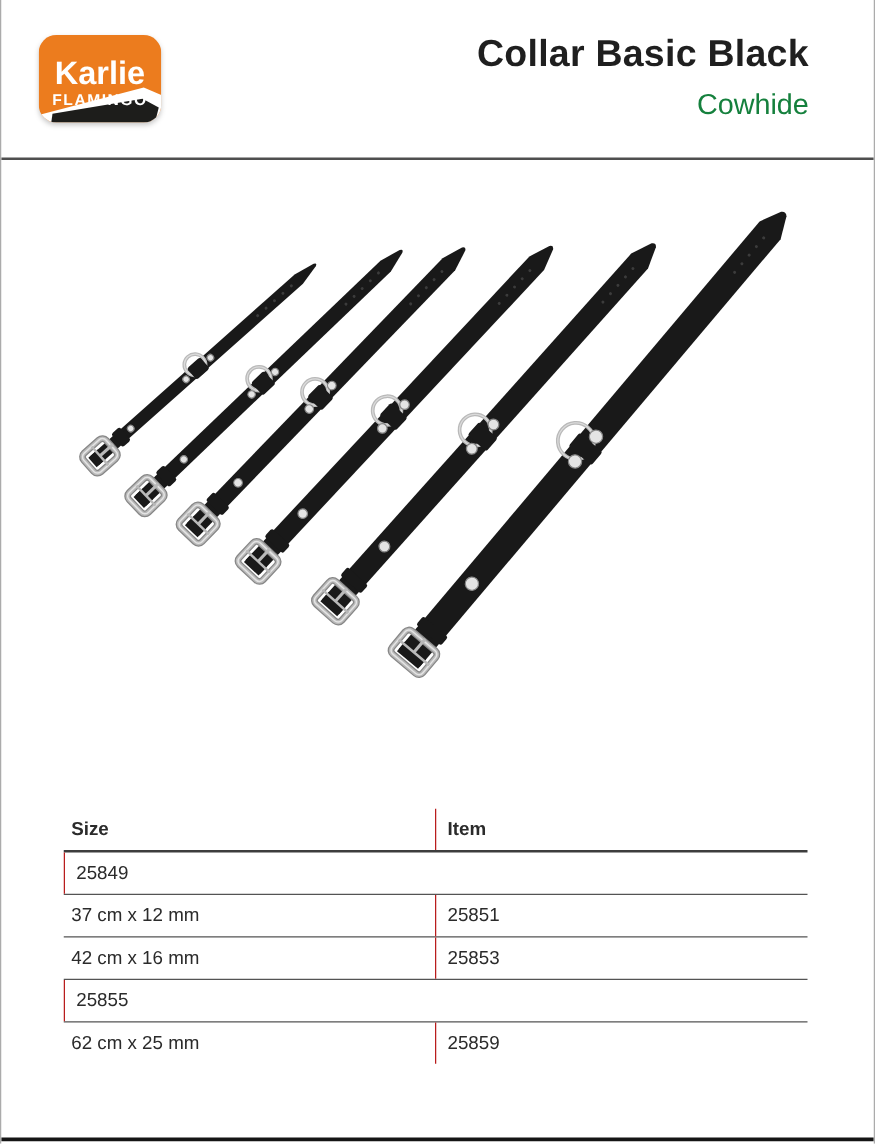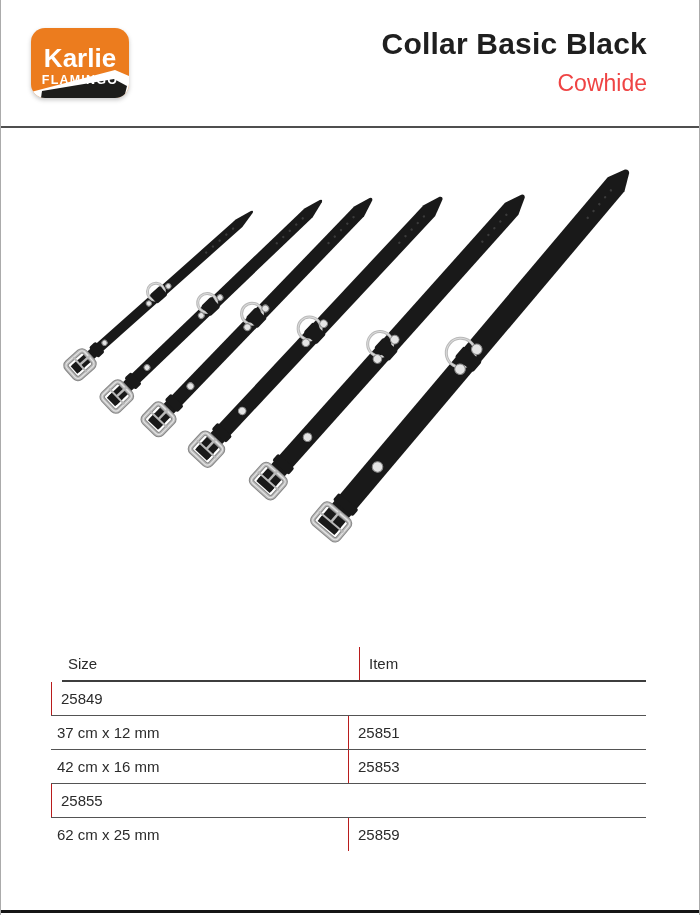--- a/index.html
+++ b/index.html
@@ -9,27 +9,27 @@
     border-right:1px solid var(--page-border,#ababab);
     box-sizing:border-box;overflow:hidden;
     font-family:"Liberation Sans",sans-serif;
   }
   .header{position:absolute;top:0;left:0;right:0;height:139px;}
   .logo{position:absolute;top:28px;left:30px;width:98px;height:70px;
         filter:drop-shadow(0 2px 2px rgba(0,0,0,.22));}
   .logo svg{display:block;}
   .titles{position:absolute;top:26px;right:52px;text-align:right;margin-left:20px;}
   .page-title{margin:0;font-size:30px;line-height:36px;font-weight:700;color:#1f1f1f;letter-spacing:.2px;}
-  .page-subtitle{margin-top:8px;font-size:23px;line-height:27px;font-weight:400;color:#ef4444;}
+  .page-subtitle{margin-top:8px;font-size:23px;line-height:27px;font-weight:400;color:#15803d;}
   .divider{position:absolute;top:126px;left:0;width:100%;height:2px;background:var(--divider,#4f4f4f);}
   .photo{position:absolute;top:128px;left:0;width:700px;height:515px;}
   .photo svg{display:block;width:700px;height:515px;}
   .spec-table{position:absolute;top:647px;left:50px;width:595px;font-size:15px;color:#2b2b2b;}
   .trow{display:flex;height:33px;align-items:stretch;border-bottom:1px solid #545454;}
-  .trow.thead{font-weight:400;border-bottom:2px solid #3d3d3d;margin-left:11px;}
+  .trow.thead{font-weight:700;border-bottom:2px solid #3d3d3d;}
   #table-body .trow:last-child{border-bottom:none;}
   .tcell{display:flex;align-items:center;box-sizing:border-box;}
   .col-size{width:297px;padding-left:6px;}
   .col-item{flex:1;padding-left:9px;border-left:1px solid #b91c1c;}
   .bottom-bar{position:absolute;left:0;right:0;bottom:2px;height:3px;background:var(--bottom-bar,#151515);}
 </style>
 </head>
 <body>
 
 <div class="page">

